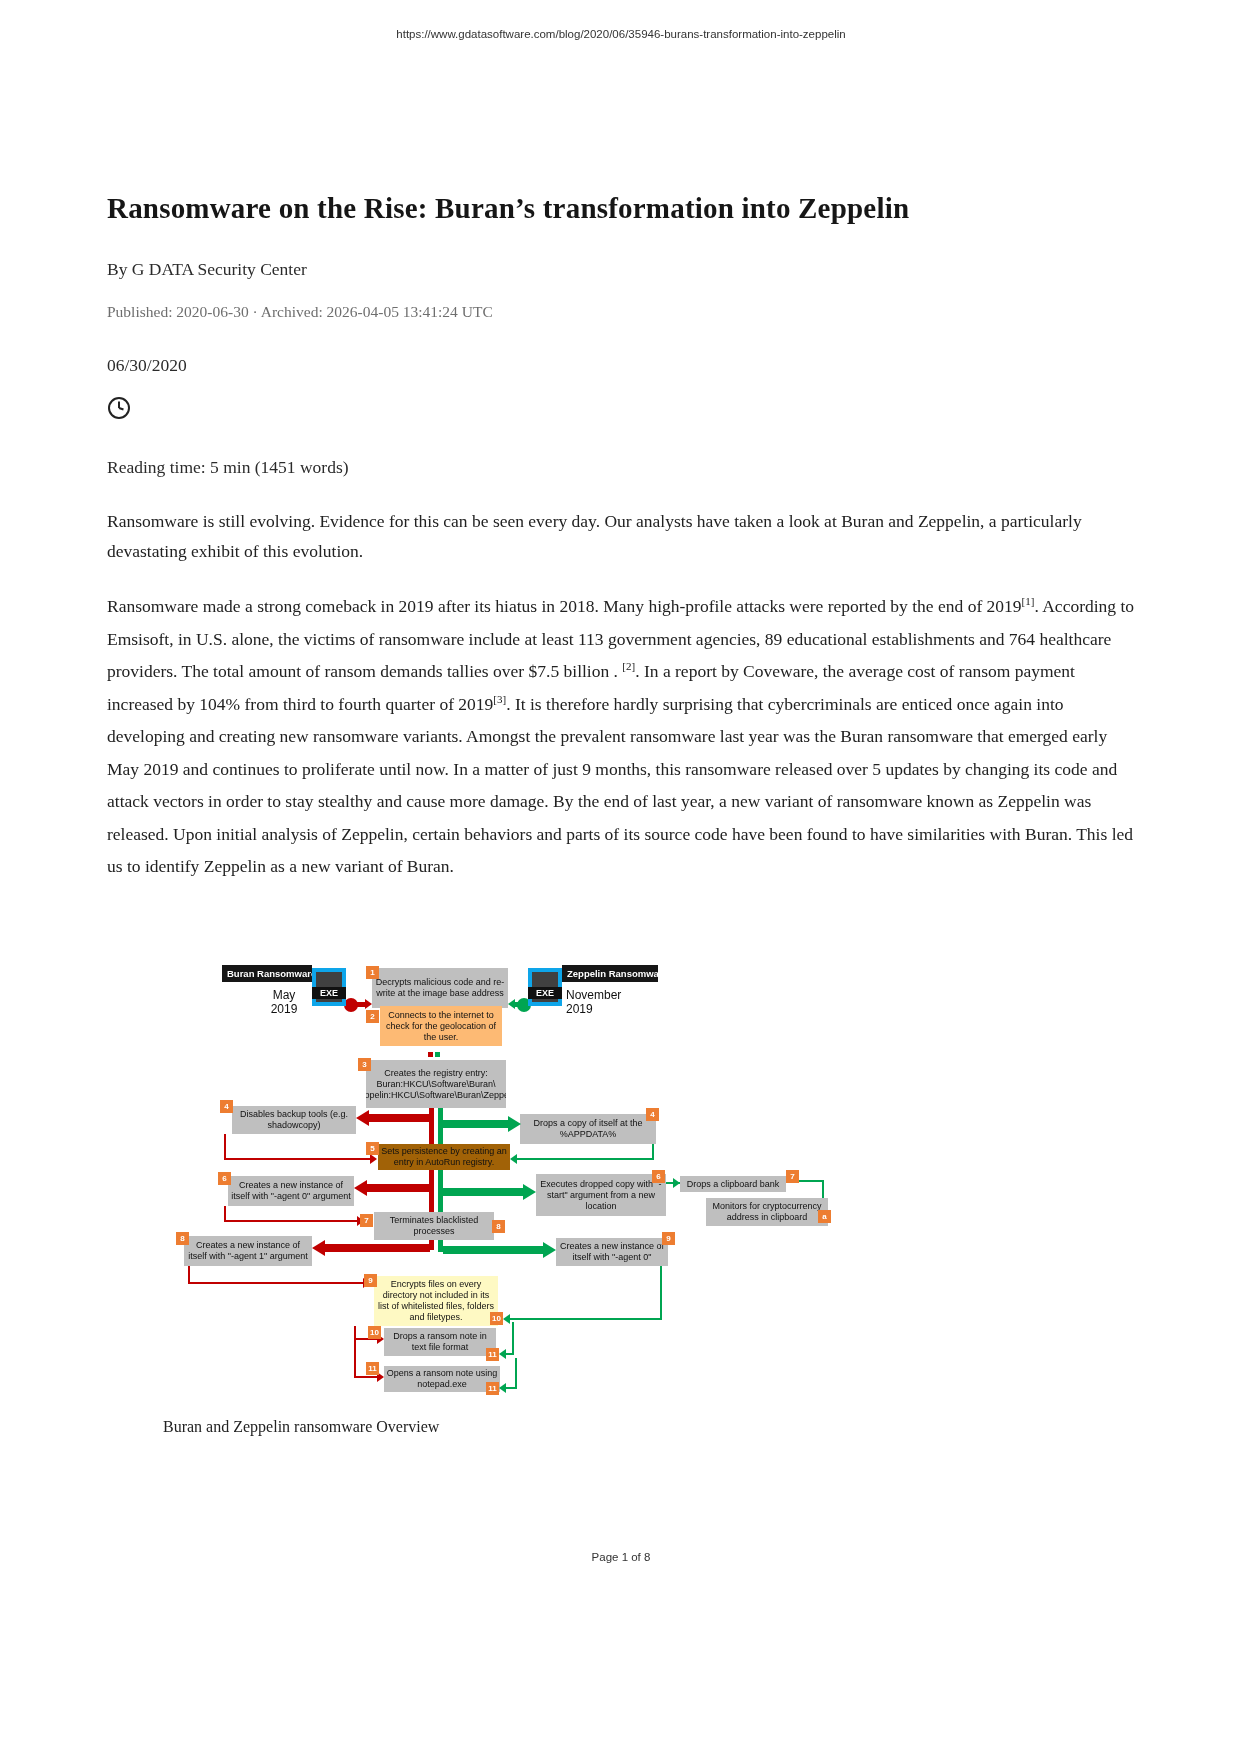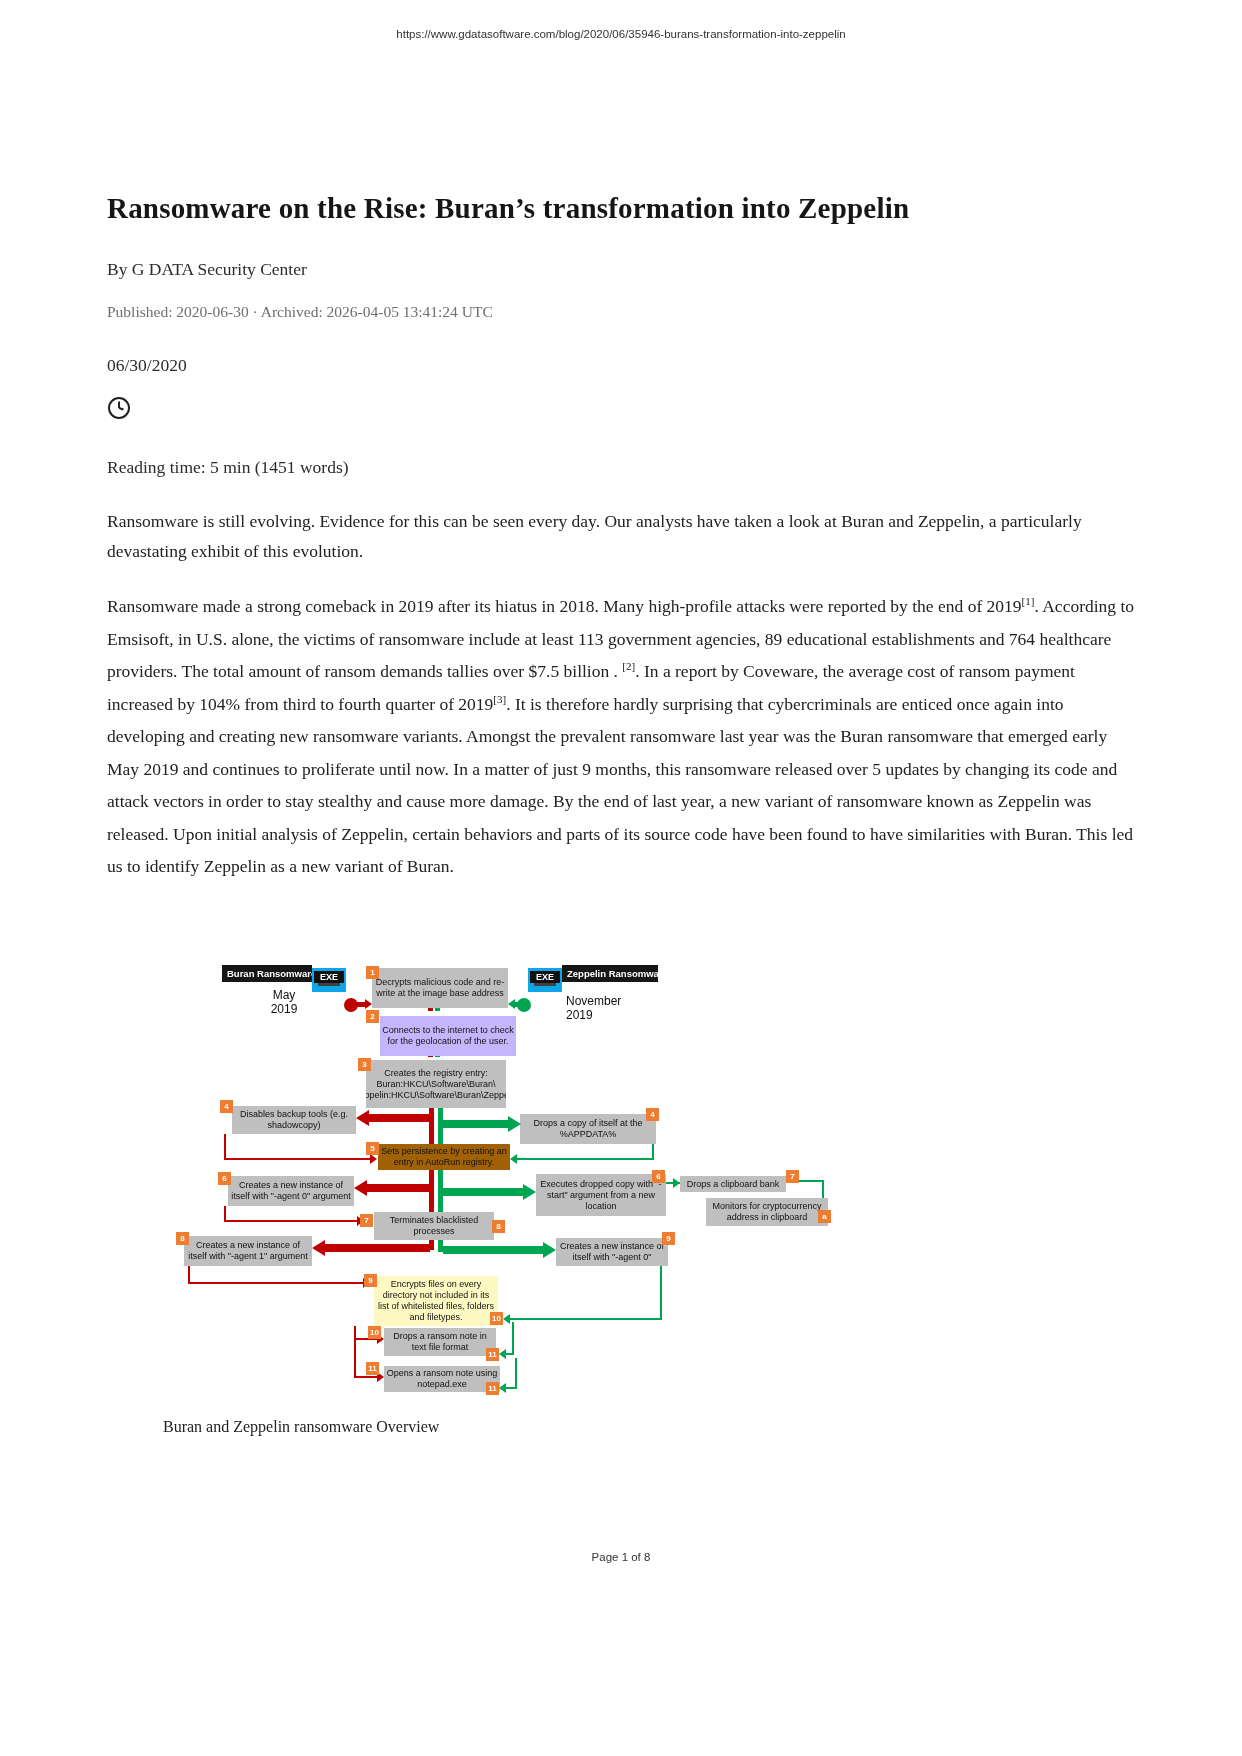--- a/index.html
+++ b/index.html
@@ -35,21 +35,21 @@
   .dtext{position:absolute;font-size:12px;color:#111;z-index:3;}
   .dbadge{position:absolute;width:13px;height:13px;background:#ed7d31;color:#fff;
           font-size:8px;font-weight:bold;display:flex;align-items:center;
           justify-content:center;z-index:6;}
   .ddot{position:absolute;width:14px;height:14px;border-radius:50%;z-index:4;}
   .arrow{position:absolute;width:0;height:0;z-index:3;}
   .a-big-left{border-top:8px solid transparent;border-bottom:8px solid transparent;border-right:13px solid currentColor;}
   .a-big-right{border-top:8px solid transparent;border-bottom:8px solid transparent;border-left:13px solid currentColor;}
   .a-sm-left{border-top:5px solid transparent;border-bottom:5px solid transparent;border-right:7px solid currentColor;}
   .a-sm-right{border-top:5px solid transparent;border-bottom:5px solid transparent;border-left:7px solid currentColor;}
-  .dexe{position:absolute;width:34px;height:24px;background:#404040;border:6px solid #0ea5e9;
+  .dexe{position:absolute;width:34px;height:38px;background:#404040;border:4px solid #0ea5e9;
         box-sizing:border-box;z-index:4;}
   .dexe .exelabel{position:absolute;bottom:3px;left:-4px;right:-4px;background:#111;color:#fff;
         font-size:9px;font-weight:bold;text-align:center;padding:1px 0;line-height:10px;}
 </style>
 </head>
 <body>
 
 <div class="page">
 
   <div class="url">https://www.gdatasoftware.com/blog/2020/06/35946-burans-transformation-into-zeppelin</div>
@@ -123,39 +123,39 @@
       <div class="arrow a-sm-right" style="left: 357px; top: 258px; color: rgb(192, 0, 0);"></div>
       <div class="arrow a-sm-right" style="left: 363px; top: 320px; color: rgb(192, 0, 0);"></div>
       <div class="arrow a-sm-right" style="left: 377px; top: 376px; color: rgb(192, 0, 0);"></div>
       <div class="arrow a-sm-right" style="left: 377px; top: 414px; color: rgb(192, 0, 0);"></div>
       <div class="arrow a-sm-left" style="left: 510px; top: 196px; color: rgb(0, 165, 81);"></div>
       <div class="arrow a-sm-right" style="left: 673px; top: 220px; color: rgb(0, 165, 81);"></div>
       <div class="arrow a-sm-left" style="left: 503px; top: 356px; color: rgb(0, 165, 81);"></div>
       <div class="arrow a-sm-left" style="left: 499px; top: 391px; color: rgb(0, 165, 81);"></div>
       <div class="arrow a-sm-left" style="left: 499px; top: 425px; color: rgb(0, 165, 81);"></div>
       <div class="dbox" style="left: 372px; top: 10px; width: 136px; height: 40px; background: rgb(191, 191, 191);">Decrypts malicious code and re-write at the image base address</div>
-      <div class="dbox" style="left: 380px; top: 58px; width: 136px; height: 40px; background: #c4b5fd;">Connects to the internet to check for the geolocation of the user.</div>
+      <div class="dbox" style="left: 380px; top: 48px; width: 122px; height: 40px; background: #fdba74;">Connects to the internet to check for the geolocation of the user.</div>
       <div class="dbox" style="left: 366px; top: 102px; width: 140px; height: 48px; background: rgb(191, 191, 191);">Creates the registry entry: Buran:HKCU\Software\Buran\ Zeppelin:HKCU\Software\Buran\Zeppelin</div>
       <div class="dbox" style="left: 232px; top: 148px; width: 124px; height: 28px; background: rgb(191, 191, 191);">Disables backup tools (e.g. shadowcopy)</div>
       <div class="dbox" style="left: 520px; top: 156px; width: 136px; height: 30px; background: rgb(191, 191, 191);">Drops a copy of itself at the %APPDATA%</div>
       <div class="dbox" style="left: 378px; top: 186px; width: 132px; height: 26px; background: #a16207;">Sets persistence by creating an entry in AutoRun registry.</div>
       <div class="dbox" style="left: 228px; top: 218px; width: 126px; height: 30px; background: rgb(191, 191, 191);">Creates a new instance of itself with "-agent 0" argument</div>
       <div class="dbox" style="left: 536px; top: 216px; width: 130px; height: 42px; background: rgb(191, 191, 191);">Executes dropped copy with "-start" argument from a new location</div>
       <div class="dbox" style="left: 680px; top: 218px; width: 106px; height: 16px; background: rgb(191, 191, 191);">Drops a clipboard bank</div>
       <div class="dbox" style="left: 706px; top: 240px; width: 122px; height: 28px; background: rgb(191, 191, 191);">Monitors for cryptocurrency address in clipboard</div>
       <div class="dbox" style="left: 374px; top: 254px; width: 120px; height: 28px; background: rgb(191, 191, 191);">Terminates blacklisted processes</div>
       <div class="dbox" style="left: 184px; top: 278px; width: 128px; height: 30px; background: rgb(191, 191, 191);">Creates a new instance of itself with "-agent 1" argument</div>
       <div class="dbox" style="left: 556px; top: 280px; width: 112px; height: 28px; background: rgb(191, 191, 191);">Creates a new instance of itself with "-agent 0"</div>
       <div class="dbox" style="left: 374px; top: 318px; width: 124px; height: 50px; background: #fef9c3;">Encrypts files on every directory not included in its list of whitelisted files, folders and filetypes.</div>
       <div class="dbox" style="left: 384px; top: 370px; width: 112px; height: 28px; background: rgb(191, 191, 191);">Drops a ransom note in text file format</div>
       <div class="dbox" style="left: 384px; top: 408px; width: 116px; height: 26px; background: rgb(191, 191, 191);">Opens a ransom note using notepad.exe</div>
       <div class="dheader" style="left: 222px; top: 7px; width: 90px; height: 17px; background: rgb(22, 22, 22);">Buran Ransomware</div>
       <div class="dheader" style="left: 562px; top: 7px; width: 96px; height: 17px; background: rgb(22, 22, 22);">Zeppelin Ransomware</div>
       <div class="dtext" style="left: 258px; top: 30px; width: 52px; text-align: center;">May 2019</div>
-      <div class="dtext" style="left: 566px; top: 36px; width: 76px; text-align: left;">November 2019</div>
+      <div class="dtext" style="left: 566px; top: 30px; width: 76px; text-align: left;">November 2019</div>
       <div class="dbadge" style="left: 366px; top: 8px; background: rgb(237, 125, 49);">1</div>
       <div class="dbadge" style="left: 366px; top: 52px; background: rgb(237, 125, 49);">2</div>
       <div class="dbadge" style="left: 358px; top: 100px; background: rgb(237, 125, 49);">3</div>
       <div class="dbadge" style="left: 220px; top: 142px; background: rgb(237, 125, 49);">4</div>
       <div class="dbadge" style="left: 646px; top: 150px; background: rgb(237, 125, 49);">4</div>
       <div class="dbadge" style="left: 366px; top: 184px; background: rgb(237, 125, 49);">5</div>
       <div class="dbadge" style="left: 218px; top: 214px; background: rgb(237, 125, 49);">6</div>
       <div class="dbadge" style="left: 652px; top: 212px; background: rgb(237, 125, 49);">6</div>
       <div class="dbadge" style="left: 786px; top: 212px; background: rgb(237, 125, 49);">7</div>
       <div class="dbadge" style="left: 818px; top: 252px; background: rgb(237, 125, 49);">a</div>

